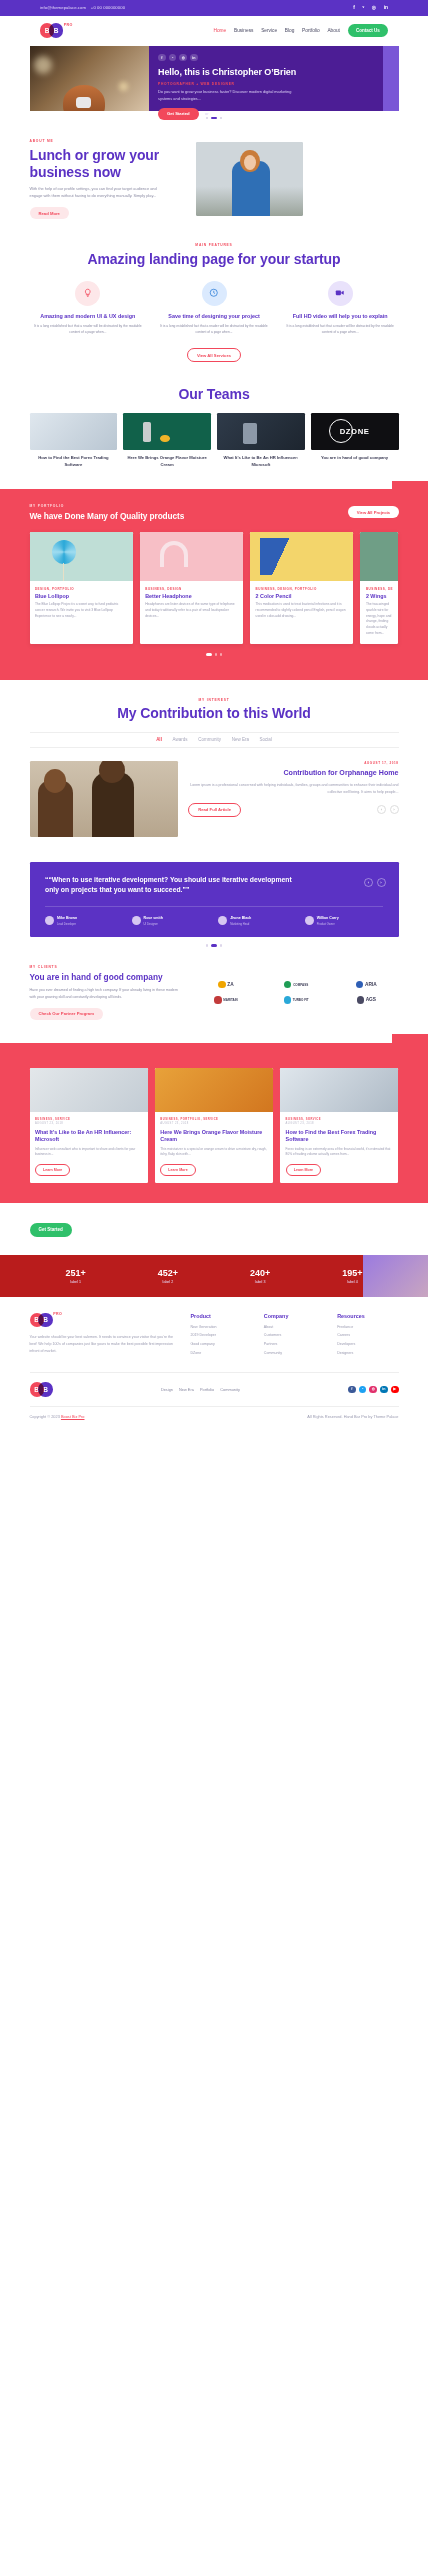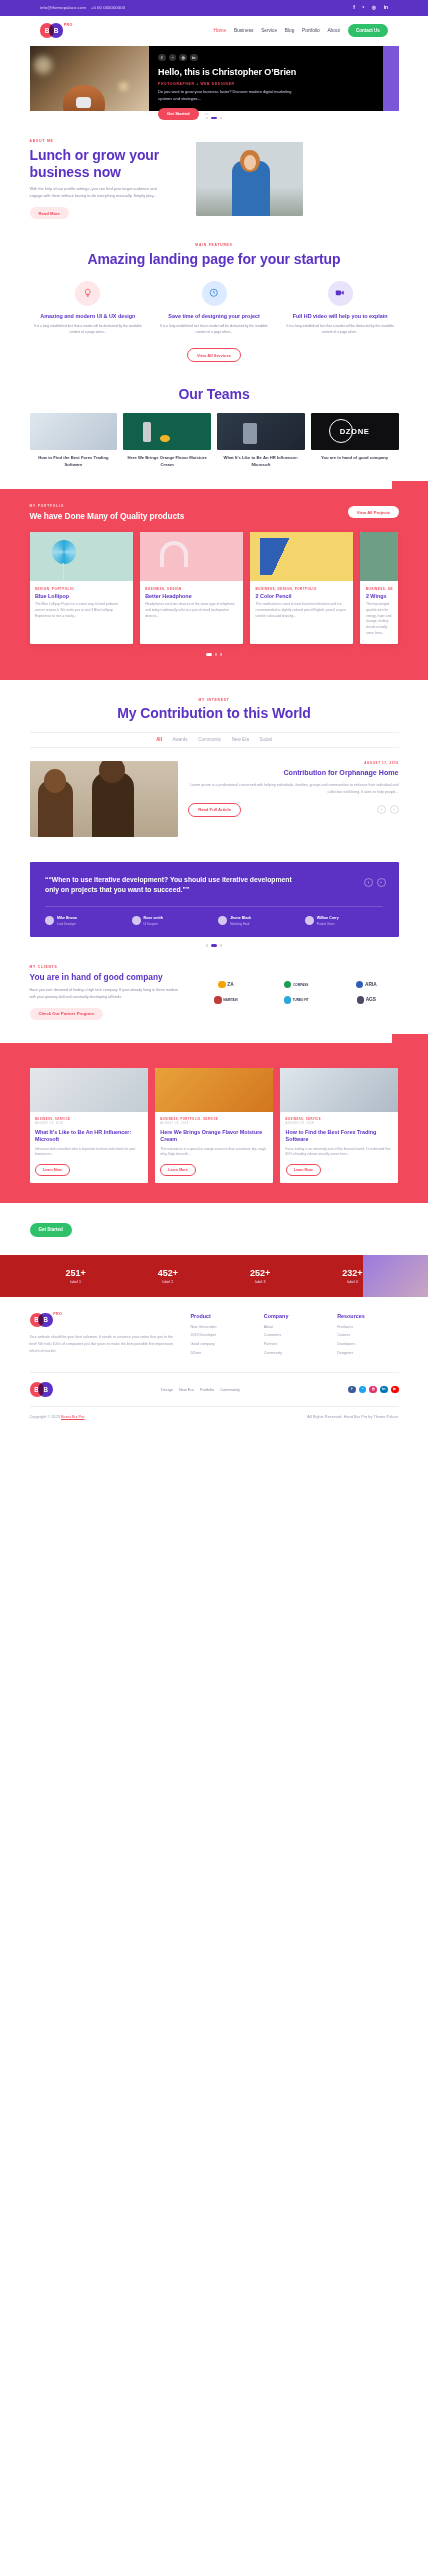--- a/index.html
+++ b/index.html
@@ -24,21 +24,21 @@
   .menu .active{color:#f2485b}
   .btn-contact{background:#2fc06a;color:#fff;border-radius:8.3px;padding:4.2px 8.3px;font-size:4.5px;font-weight:bold}
 
   
   .hero{display:flex;width:369px;margin:0 auto;height:65px;position:relative}
   .hero-img{width:119px;background:linear-gradient(135deg,#3a2a1c,#8a6a46 40%,#d9c4a8);position:relative;overflow:hidden}
   .hero-img .blur1{position:absolute;width:18px;height:18px;border-radius:50%;background:rgba(255,240,200,.55);filter:blur(3px);left:4.8px;top:10.7px}
   .hero-img .blur2{position:absolute;width:9.5px;height:9.5px;border-radius:50%;background:rgba(255,235,180,.6);filter:blur(2.4px);left:89px;top:36px}
   .hero-img .hair{position:absolute;width:42px;height:36px;border-radius:50% 50% 40% 40%;background:linear-gradient(#c2703a,#8a4a22);left:33px;bottom:-10.7px}
   .hero-img .mask{position:absolute;width:15.5px;height:10.7px;background:#e8e8ea;border-radius:3.6px;left:46px;bottom:2.4px}
-  .hero-text{flex:1;background:#000000;padding:8.3px 9.5px;position:relative}
+  .hero-text{flex:1;background:#4c1d95;padding:8.3px 9.5px;position:relative}
   .hero-right-strip{width:15.5px;background:#7a57d6}
   .hero-social{display:flex;gap:3px;margin-bottom:5.4px}
   .hero-social span{width:7.7px;height:7.7px;border-radius:50%;background:rgba(255,255,255,.2);color:#fff;font-size:3.6px;display:flex;align-items:center;justify-content:center;font-weight:bold}
   .hero h1{color:#fff;font-size:9px;line-height:1.22;font-weight:bold;letter-spacing:-0.1px}
   .hero .sub{color:#f2485b;font-size:3.3px;font-weight:bold;letter-spacing:0.7px;margin-top:4.2px}
   .hero .desc{color:#ded2f6;font-size:3.9px;line-height:1.7;margin-top:3px;max-width:137px}
   .hero .cta{display:flex;align-items:center;gap:6.5px;margin-top:5.4px}
   .btn-start{background:#f2485b;color:#fff;border-radius:7.7px;padding:3.6px 9px;font-size:4.2px;font-weight:bold}
   .hero .browse{color:#d9ccf5;font-size:3.9px}
   .hero .browse u{color:#fff}
@@ -560,25 +560,25 @@
     <div class="container sgrid">
       <div>
         <div class="n">251+</div>
         <div class="l">label 1</div>
       </div>
       <div>
         <div class="n">452+</div>
         <div class="l">label 2</div>
       </div>
       <div>
-        <div class="n">252+</div>
+        <div class="n">240+</div>
         <div class="l">label 3</div>
       </div>
       <div>
-        <div class="n">232+</div>
+        <div class="n">195+</div>
         <div class="l">label 4</div>
       </div>
     </div>
   </div>
 
   <div class="footer">
     <div class="container">
       <div class="fcols">
         <div class="fabout">
           <div class="logo">

